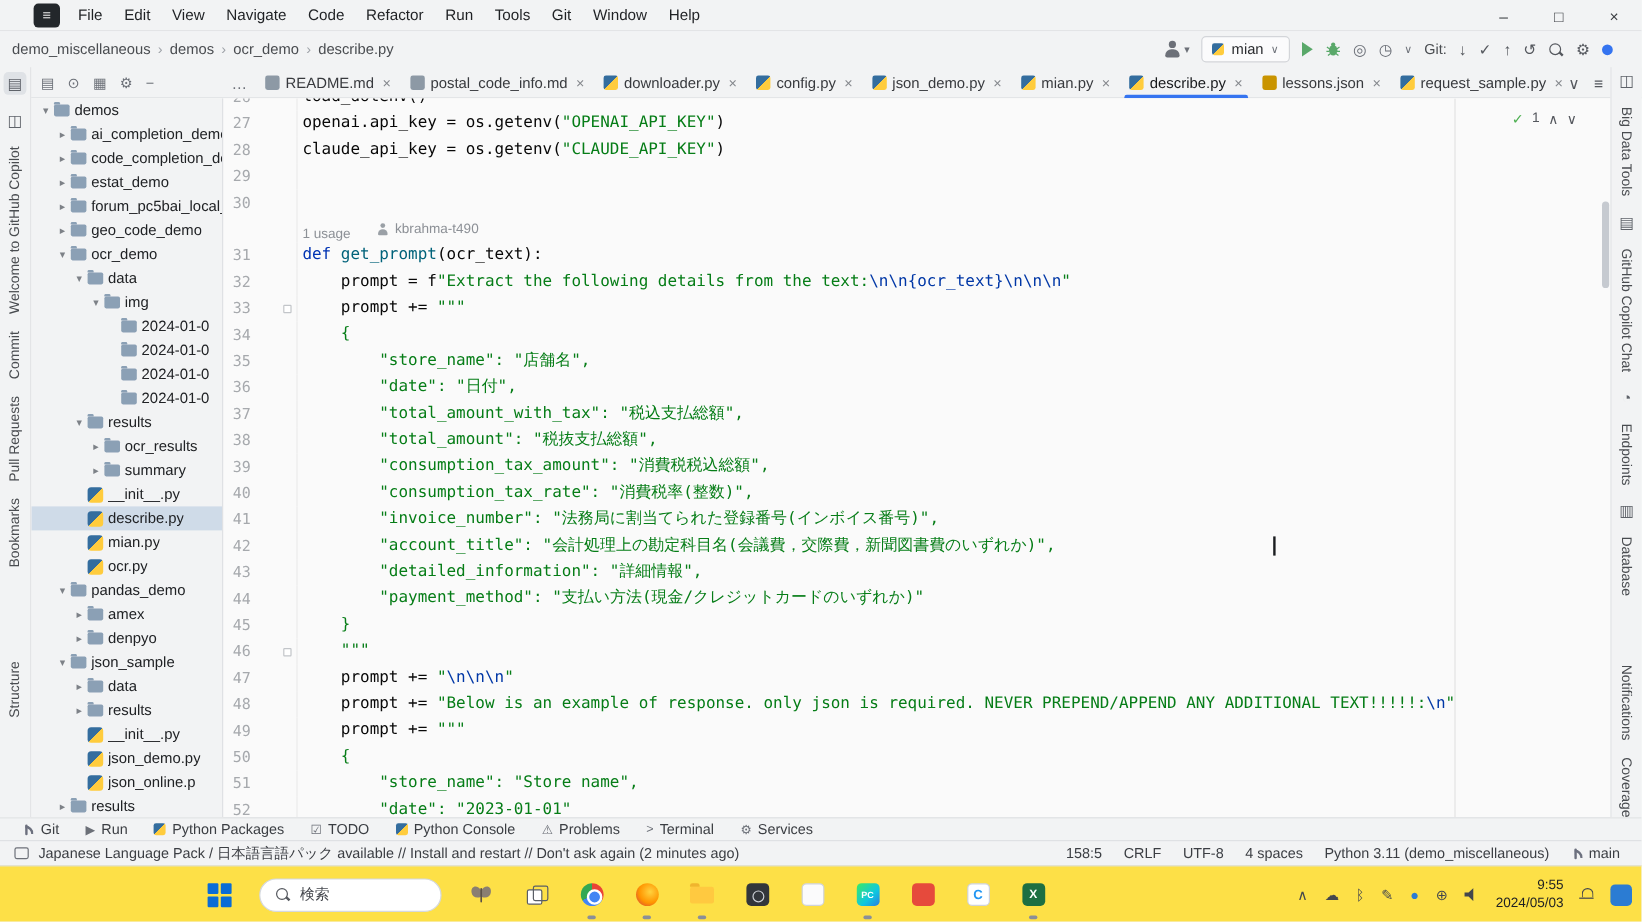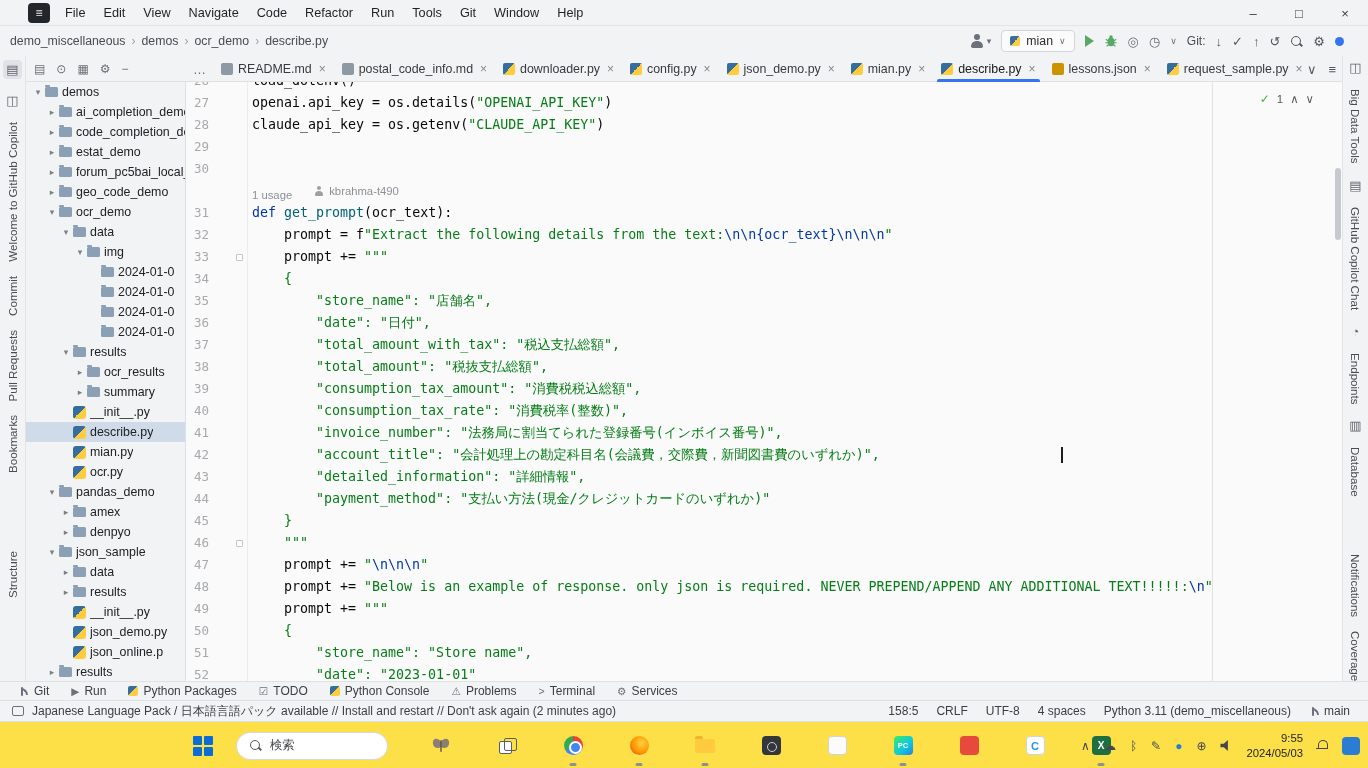--- a/index.html
+++ b/index.html
@@ -103,21 +103,21 @@
   .sb-ico { width:12px; height:10px; border:1.4px solid #6c7078; border-radius:2px; margin-right:8px; }
   .sb-right { margin-left:auto; display:flex; align-items:center; gap:18px; padding-right:6px; }
   .sb-item { display:flex; align-items:center; gap:4px; white-space:nowrap; }
 
   
   .taskbar { position:absolute; left:0; top:721px; width:1368px; height:55px; background:#fde047; border-top:1px solid #dde1e8; }
   .tb-apps { position:absolute; left:170px; top:0; height:47px; display:flex; align-items:center; gap:20px; }
   .start { width:20px; height:20px; display:grid; grid-template-columns:9px 9px; grid-template-rows:9px 9px; gap:2px; }
   .start i { background:#0a6cd6; border-radius:1px; }
   .search-pill { display:flex; align-items:center; gap:8px; width:152px; height:28px; background:#ffffff; border:1px solid #d4d8df; border-radius:14px; padding:0 12px; color:#45484e; font-size:12.3px; }
-  .app { width:26px; height:26px; position:relative; display:flex; align-items:center; justify-content:center;margin-left:20px; }
+  .app { width:26px; height:26px; position:relative; display:flex; align-items:center; justify-content:center; }
   .app .ind { position:absolute; bottom:-7px; left:50%; transform:translateX(-50%); width:7px; height:3px; border-radius:2px; background:#8a8f98; }
   .i-sq { width:19px; height:19px; border-radius:4px; display:flex; align-items:center; justify-content:center; font-weight:bold; color:#fff; }
   .chrome-ico { width:19px; height:19px; border-radius:50%; background:conic-gradient(#ea4335 0 33%, #4285f4 0 66%, #34a853 0 100%); position:relative; }
   .chrome-ico::after { content:""; position:absolute; left:5px; top:5px; width:9px; height:9px; border-radius:50%; background:#4285f4; border:2px solid #fff; }
   .firefox-ico { width:19px; height:19px; border-radius:50%; background:radial-gradient(circle at 62% 38%, #ffd23e, #ff9500 55%, #e0562d 85%); }
   .folder-big { width:20px; height:14px; background:#ffc940; border-radius:2px; position:relative; }
   .folder-big::before { content:""; position:absolute; left:0; top:-3px; width:8px; height:3px; background:#f0b42e; border-radius:2px 2px 0 0; }
   .taskview-ico { width:16px; height:16px; position:relative; }
   .taskview-ico::before { content:""; position:absolute; left:0; top:3px; width:11px; height:11px; border:1.6px solid #5a5e66; border-radius:2px; background:#fff; }
   .taskview-ico::after { content:""; position:absolute; left:5px; top:0; width:11px; height:11px; border:1.6px solid #5a5e66; border-radius:2px; }
@@ -452,21 +452,21 @@
 
 <div class="editor">
   <div class="margin-guide"></div>
   <div class="code-lines" id="codelines">
       <div class="crow">
         <div class="gut">26</div>
         <div class="codecell"><span class="tok-p">load_dotenv()</span></div>
       </div>
       <div class="crow">
         <div class="gut">27</div>
-        <div class="codecell"><span class="tok-p">openai.api_key = os.details(</span><span class="tok-s">"OPENAI_API_KEY"</span><span class="tok-p">)</span></div>
+        <div class="codecell"><span class="tok-p">openai.api_key = os.getenv(</span><span class="tok-s">"OPENAI_API_KEY"</span><span class="tok-p">)</span></div>
       </div>
       <div class="crow">
         <div class="gut">28</div>
         <div class="codecell"><span class="tok-p">claude_api_key = os.getenv(</span><span class="tok-s">"CLAUDE_API_KEY"</span><span class="tok-p">)</span></div>
       </div>
       <div class="crow">
         <div class="gut">29</div>
         <div class="codecell"></div>
       </div>
       <div class="crow">

